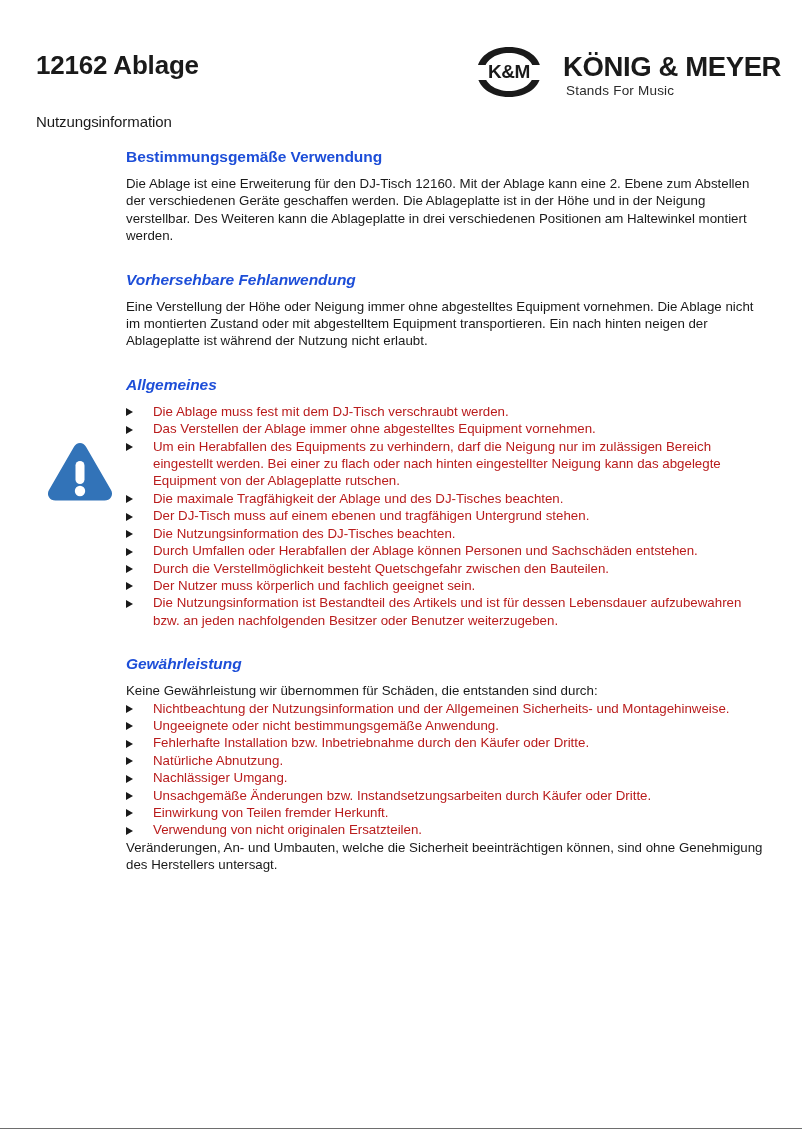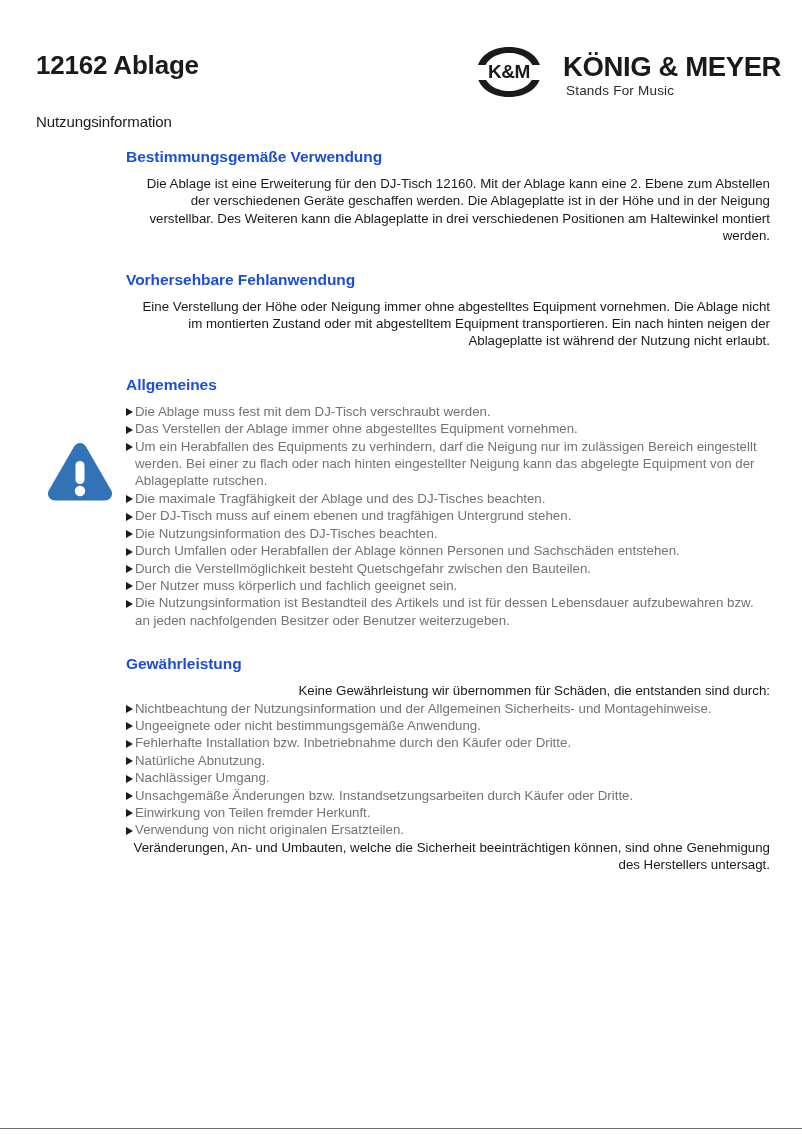--- a/index.html
+++ b/index.html
@@ -103,41 +103,42 @@
 
   .sec-heading {
     font-size: 15.5px;
     font-weight: bold;
     color: #1d4ed8;
     margin: 0 0 9px 0;
     letter-spacing: -0.05px;
   }
   .sec-heading.spaced {
     margin-top: 26px;
+    font-style: italic;
   }
 
   p.body {
     font-size: 13.3px;
     line-height: 17.4px;
     margin: 0;
     color: #1a1a1a;
-    text-align: right;
+    text-align: left;
   }
 
   ul.bullets {
     list-style: none;
     margin: 0;
     padding: 0;
   }
   ul.bullets li {
     position: relative;
-    padding-left: 9px;
+    padding-left: 27px;
     font-size: 13.3px;
     line-height: 17.4px;
-    color: #737373;
+    color: #b91c1c;
     margin: 0;
   }
   ul.bullets li::before {
     content: "";
     position: absolute;
     left: 0;
     top: 5.5px;
     width: 0;
     height: 0;
     border-left: 7.5px solid #1a1a1a;

